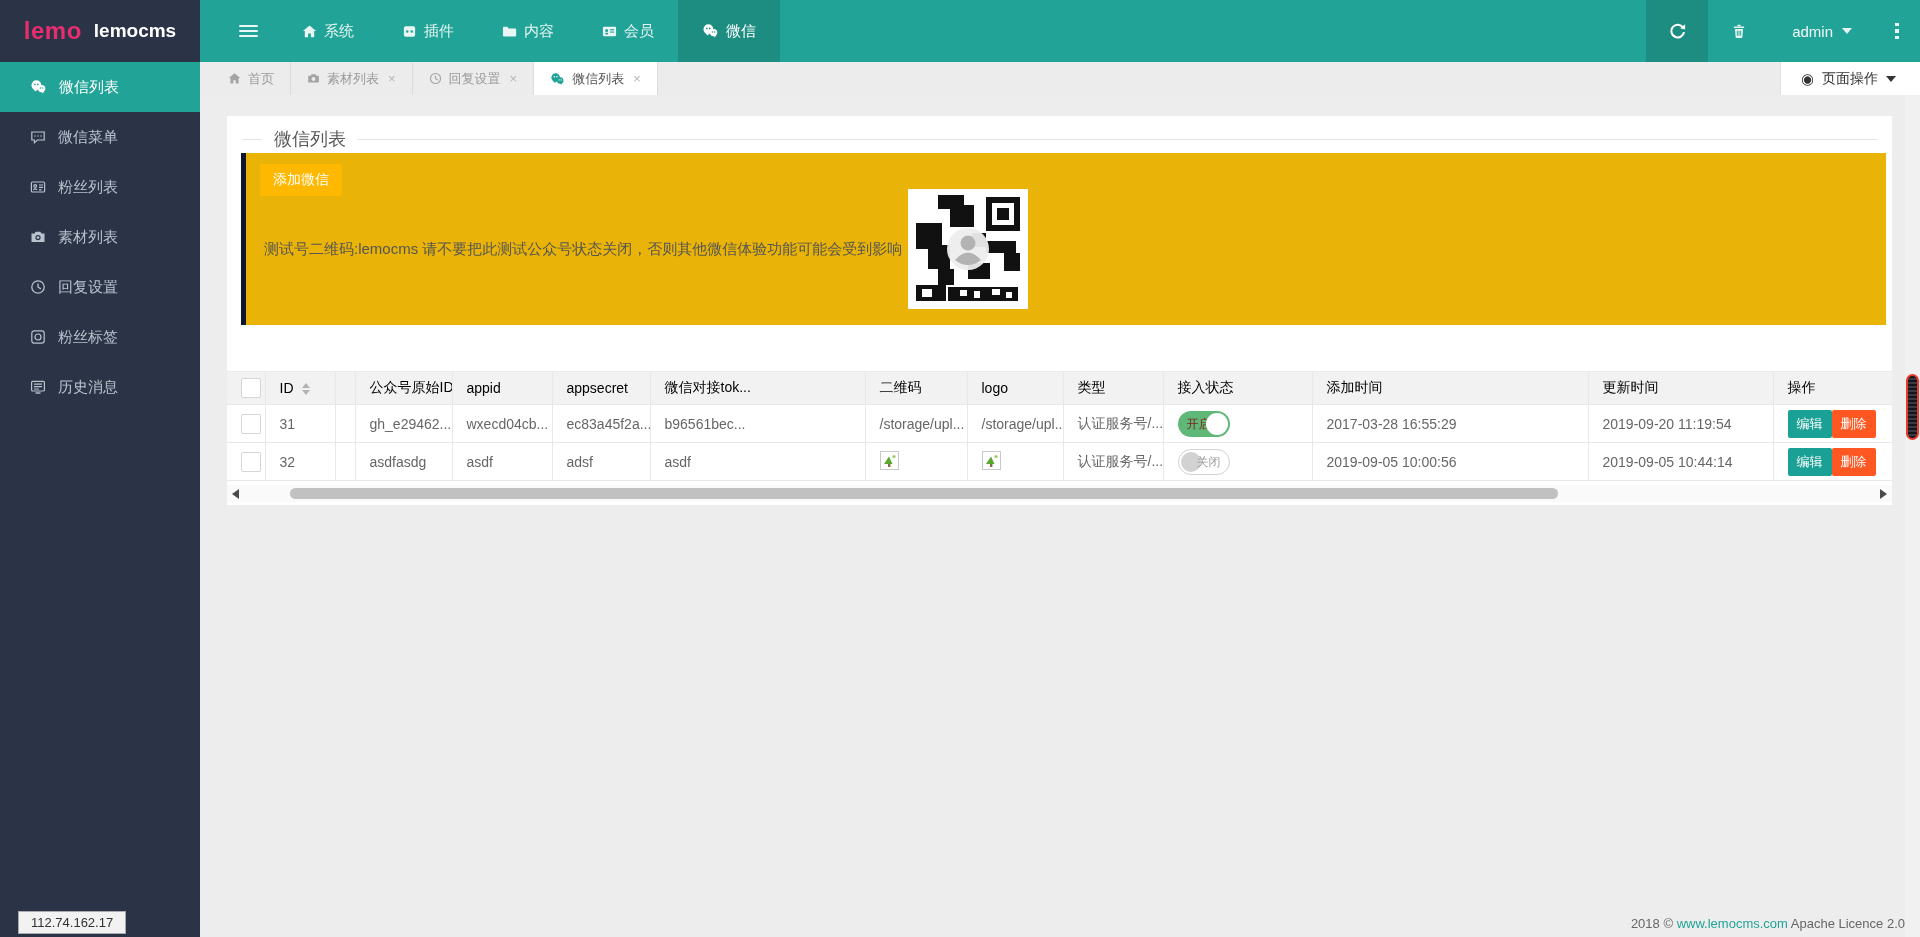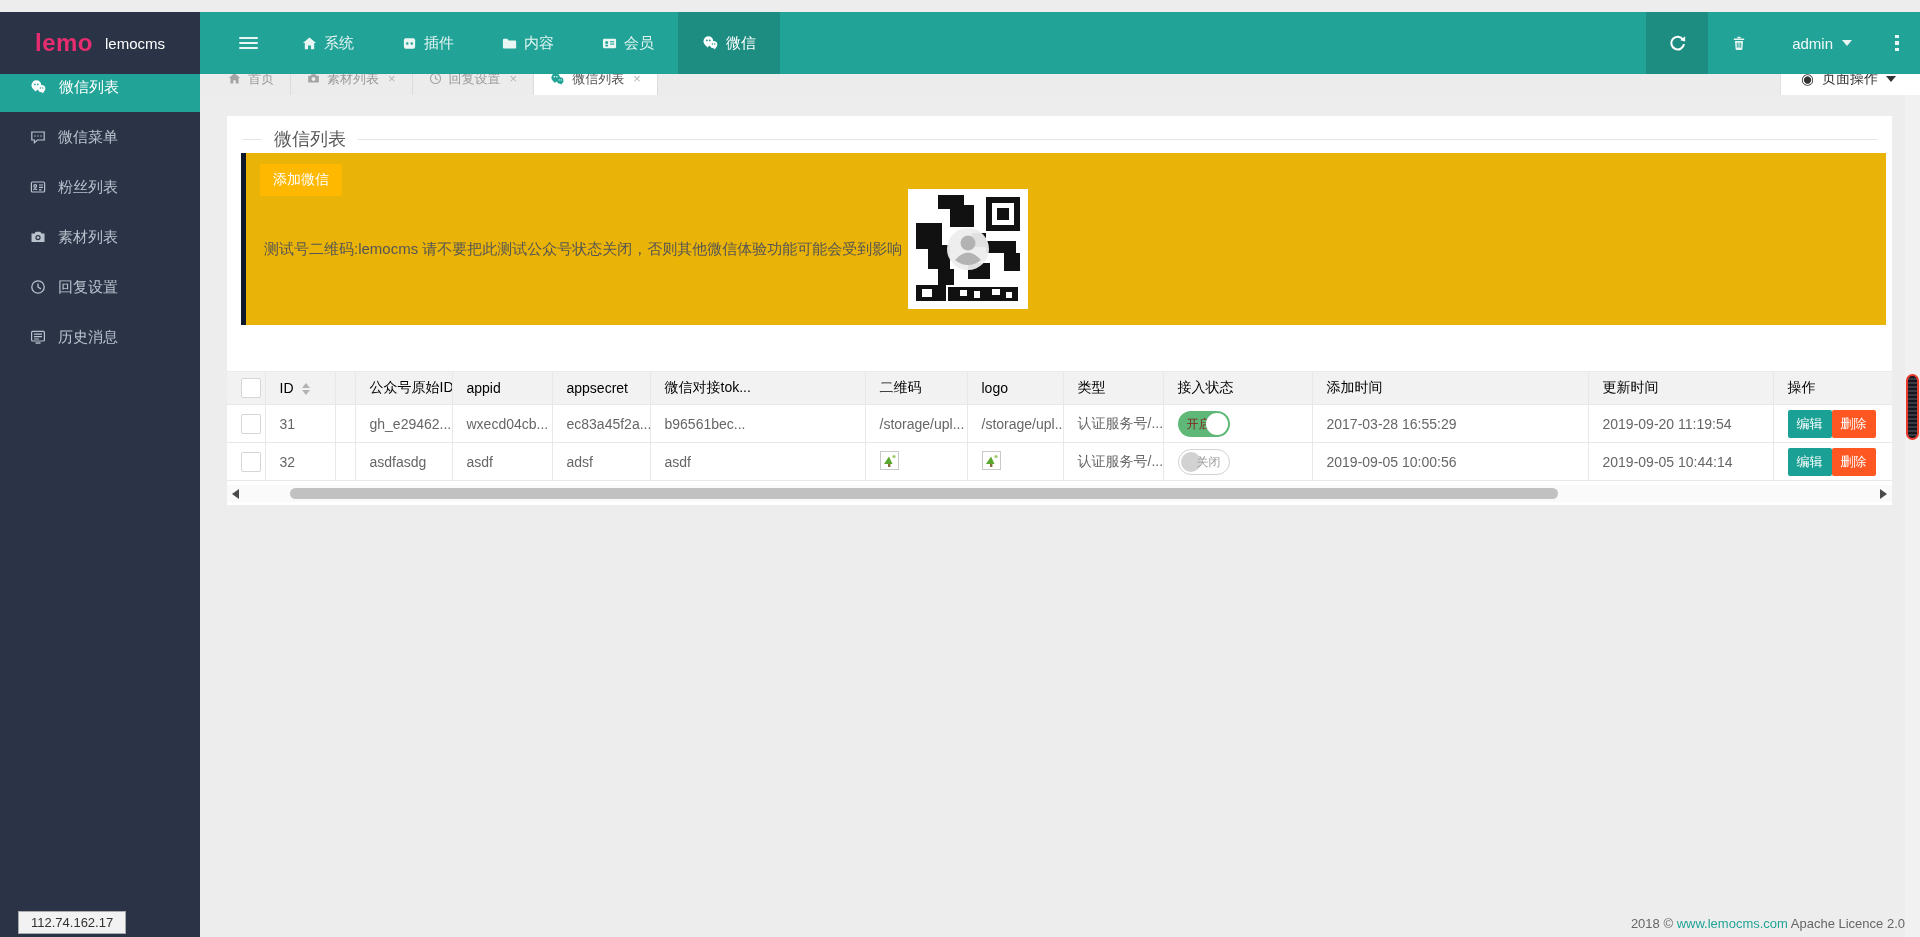--- a/index.html
+++ b/index.html
@@ -2,24 +2,24 @@
 <html><head>
 <meta charset="utf-8">
 <style>
   * { box-sizing: border-box; margin: 0; padding: 0; }
   html,body { width:1920px; height:937px; }
   body {
     font-family: "Liberation Sans", "DejaVu Sans", sans-serif;
     background:#ededed; position:relative; overflow:hidden; font-size:14px; color:#666;
   }
   
-  .navbar { position:absolute; left:0; top:12px; width:1920px; height:62px; background:#21a497; display:flex; z-index:30; }
+  .navbar { position:absolute; left:0; top:0; width:1920px; height:62px; background:#21a497; display:flex; z-index:30; }
   .brand { width:200px; height:62px; background:#2b3447; display:flex; align-items:center; justify-content:center; gap:12px; flex:none; }
   .brand .logo { color:#e72d6f; font-size:24px; font-weight:bold; letter-spacing:.5px; }
-  .brand .name { color:#fff; font-size:15px; font-weight:normal; }
+  .brand .name { color:#fff; font-size:19px; font-weight:bold; }
   .nav-left { display:flex; align-items:stretch; }
   .nav-toggle { width:60px; margin-left:18px; display:flex; align-items:center; justify-content:center; cursor:pointer; }
   .bars { width:19px; }
   .bars i { display:block; height:2px; background:#eaf6f4; margin:3px 0; border-radius:1px; }
   .nav-item { display:flex; align-items:center; gap:7px; padding:0 24px; color:rgba(255,255,255,.88); font-size:15px; cursor:pointer; }
   .nav-item.active { background:#1d8d82; color:#fff; }
   .nav-item svg { flex:none; }
   .nav-right { margin-left:auto; display:flex; align-items:stretch; }
   .nav-icon-btn { display:flex; align-items:center; justify-content:center; width:62px; cursor:pointer; }
   .nav-icon-btn.dark { background:#1d8d82; }
@@ -216,20 +216,27 @@
         <circle cx="8" cy="8.6" r="1.4" fill="#b9c2cd"></circle>
       </svg>
     <span>素材列表</span>
   </div>
   <div class="side-item">
     <svg width="16" height="16" viewBox="0 0 16 16" fill="none" stroke="#b9c2cd" stroke-width="1.3">
         <circle cx="8" cy="8" r="6.2"></circle>
         <path d="M8 4.4 V8 l2.8 1.9"></path>
       </svg>
     <span>回复设置</span>
+  </div>
+  <div class="side-item">
+    <svg width="16" height="16" viewBox="0 0 16 16" fill="none" stroke="#b9c2cd" stroke-width="1.2">
+        <rect x="1.8" y="1.8" width="12.4" height="12.4" rx="2.4"></rect>
+        <circle cx="8" cy="8" r="3"></circle>
+      </svg>
+    <span>粉丝标签</span>
   </div>
   <div class="side-item">
     <svg width="16" height="16" viewBox="0 0 16 16" fill="none" stroke="#b9c2cd" stroke-width="1.2">
         <rect x="1.6" y="2.4" width="12.8" height="9.6" rx="1"></rect>
         <path d="M4 5.2 h8 M4 7.6 h8 M4 10 h5"></path>
         <path d="M5.5 14 h5" stroke-width="1.4"></path>
       </svg>
     <span>历史消息</span>
   </div>
 </div>

